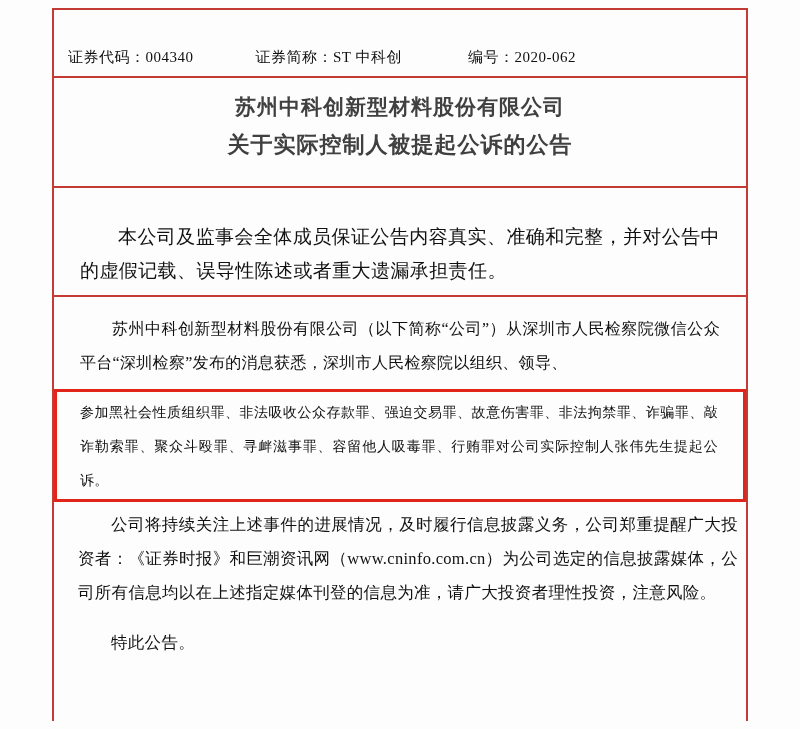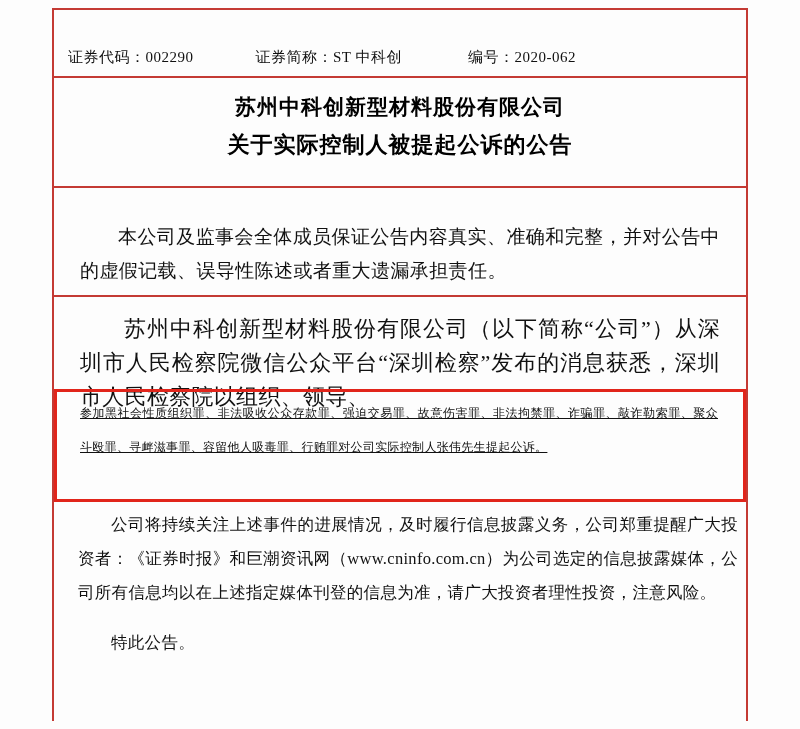--- a/index.html
+++ b/index.html
@@ -69,21 +69,21 @@
     height: 0;
     border-top: 2px solid #c43a34;
   }
   
   .title-block {
     position: absolute;
     left: 0;
     top: 78px;
     width: 692px;
     text-align: center;
-    color: #000000;
+    color: #404040;
     font-weight: bold;
     font-size: 21px;
     line-height: 38px;
     letter-spacing: 1px;
   }
   .title-line2 {
     font-size: 22px;
   }
   .title-rule {
     position: absolute;
@@ -119,21 +119,21 @@
   .body {
     position: absolute;
     left: 0;
     top: 296px;
     width: 692px;
     padding: 6px 24px 0 24px;
     box-sizing: border-box;
   }
   .body p {
     margin: 0;
-    font-size: 22px;
+    font-size: 16px;
     line-height: 34px;
     text-align: justify;
     text-indent: 2em;
     letter-spacing: 0.3px;
   }
   .p-intro { padding: 0 2px; }
   
   .highlight-box {
     position: absolute;
     left: 54px;
@@ -143,25 +143,24 @@
     box-sizing: border-box;
     border: 3px solid #e1251b;
   }
   .highlight-text {
     position: absolute;
     left: 60px;
     top: 392px;
     width: 680px;
     box-sizing: border-box;
     padding: 4px 22px 0 20px;
-    font-size: 12px;
+    font-size: 14px;
     line-height: 34px;
     text-align: justify;
     letter-spacing: 0.3px;
-    text-decoration: underline;
   }
   .after-box {
     position: absolute;
     left: 54px;
     top: 508px;
     width: 692px;
     box-sizing: border-box;
     padding: 0 8px 0 24px;
   }
   .after-box p {
@@ -188,21 +187,21 @@
 <body>
 
 <div class="page">
 
   <div class="frame"></div>
 
   <div class="inner">
 
     <div class="header-row">
       <span class="header-cell hc-1">证券代码：</span>
-      <span class="header-cell">002290</span>
+      <span class="header-cell">004340</span>
       <span class="header-cell hc-2">证券简称：</span>
       <span class="header-cell">ST 中科创</span>
       <span class="header-cell hc-3">编号：</span>
       <span class="header-cell">2020-062</span>
     </div>
 
     <div class="header-rule"></div>
 
     <div class="title-block">
       <div>苏州中科创新型材料股份有限公司</div>

